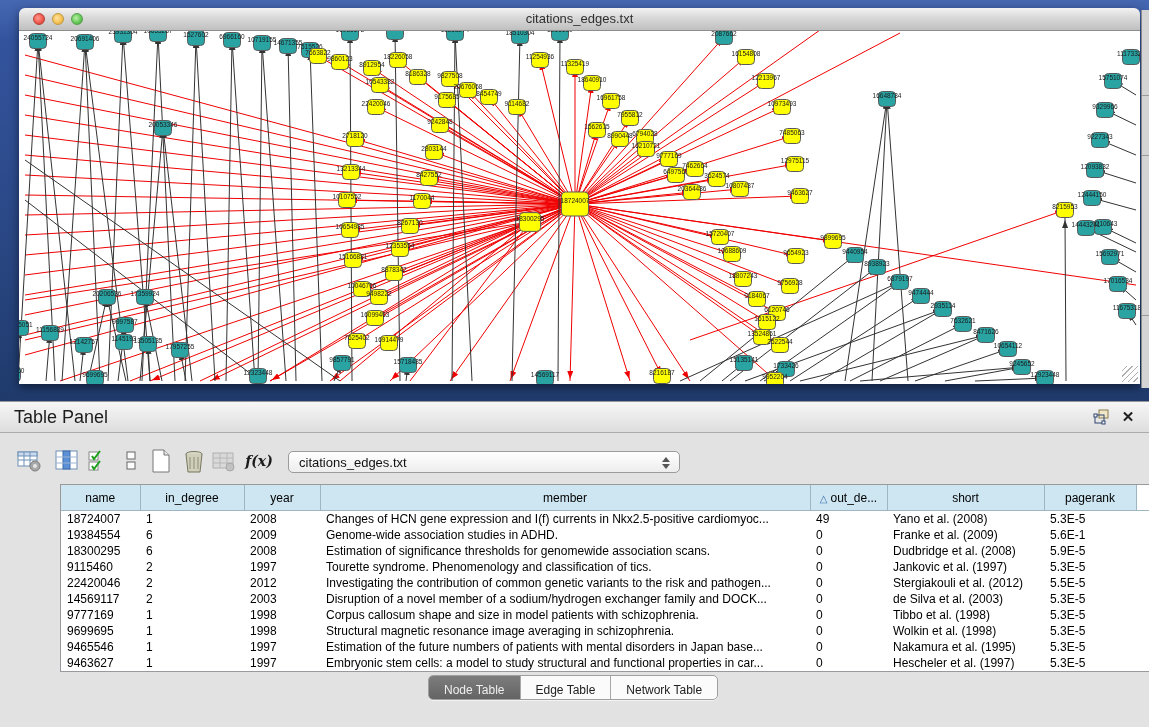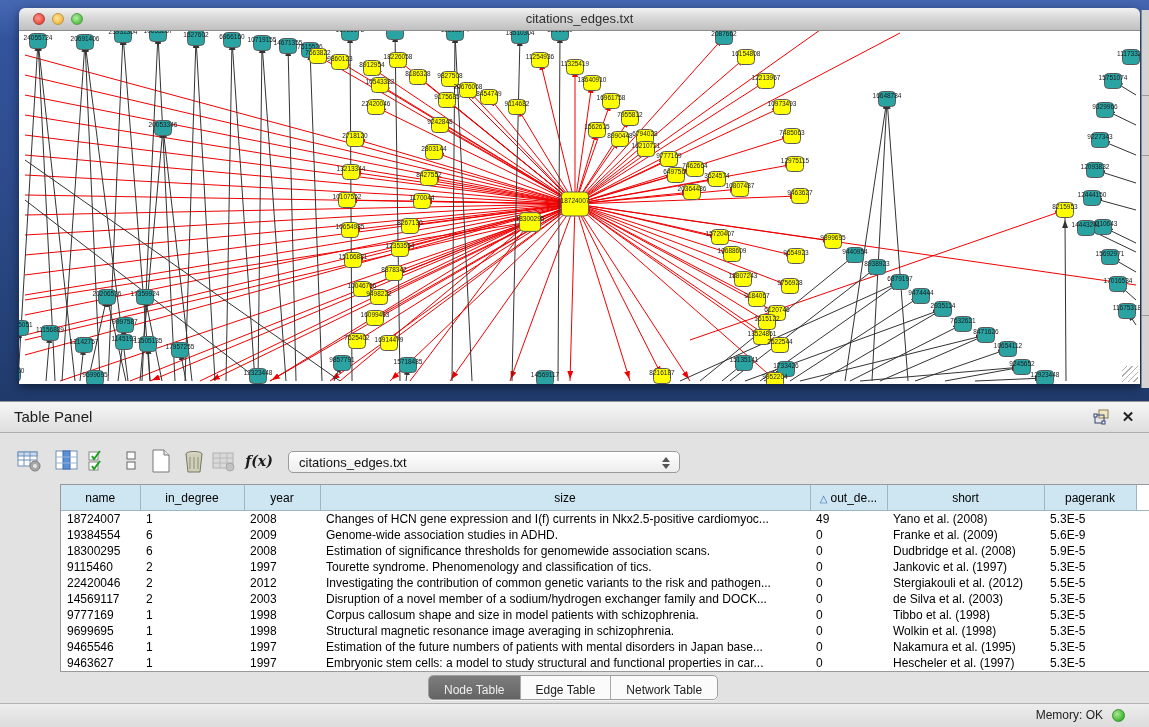--- a/index.html
+++ b/index.html
@@ -25,21 +25,21 @@
   .canvas{position:absolute;left:0;top:23px;right:0;bottom:0;background:#fff;overflow:hidden;}
   .canvas svg{position:absolute;left:-19px;top:-31px;}
   .resize-grip{position:absolute;right:2px;bottom:2px;width:16px;height:16px;
     background:repeating-linear-gradient(135deg,transparent 0 3px,#b0b0b0 3px 4px);}
 
   
   .table-panel{position:absolute;left:0;top:401px;width:1149px;height:326px;
     background:#e2e2e2;border-top:1px solid #96969a;box-sizing:border-box;}
   .panel-header{height:30px;background:linear-gradient(#f6f6f6,#dedede);
     border-bottom:1px solid #ababab;position:relative;}
-  .panel-title{position:absolute;left:14px;top:0;line-height:30px;font-size:15px;color:#1c1c1c;}
+  .panel-title{position:absolute;left:14px;top:0;line-height:30px;font-size:18px;color:#1c1c1c;}
   .ph-icon{position:absolute;top:7px;width:18px;height:16px;cursor:pointer;}
   .ph-float{right:38px;}
   .ph-close{right:12px;font-size:15px;font-weight:bold;color:#222;line-height:16px;text-align:center;}
 
   .toolbar-btn{position:absolute;top:46px;width:26px;height:26px;background:transparent;
     border:none;padding:0;cursor:pointer;}
   .fx{font-family:"DejaVu Serif",serif;font-style:italic;font-weight:bold;font-size:14px;color:#1b1b1b;}
   .combo{position:absolute;left:288px;top:49px;width:392px;height:22px;
     background:linear-gradient(#ffffff,#ededed);border:1px solid #9b9b9b;border-radius:5px;
     font-size:13px;line-height:22px;padding-left:10px;box-sizing:border-box;color:#111;cursor:pointer;}
@@ -612,21 +612,21 @@
             <col style="width:77px">
             <col style="width:157px">
           <col style="width:92px">
             <col style="width:30px">
         </colgroup>
         <thead>
           <tr>
             <th>name</th>
             <th>in_degree</th>
             <th>year</th>
-            <th>size</th>
+            <th>member</th>
             <th>
               <span class="sort-tri">△</span><span>out_de...</span>
             </th>
             <th>short</th>
             <th>pagerank</th>
             <th class="filler"></th>
           </tr>
         </thead>
         <tbody id="table-body">
             <tr>
@@ -639,21 +639,21 @@
               <td>5.3E-5</td>
               <td></td>
             </tr>
             <tr>
               <td>19384554</td>
               <td>6</td>
               <td>2009</td>
               <td>Genome-wide association studies in ADHD.</td>
               <td>0</td>
               <td>Franke et al. (2009)</td>
-              <td>5.6E-9</td>
+              <td>5.6E-1</td>
               <td></td>
             </tr>
             <tr>
               <td>18300295</td>
               <td>6</td>
               <td>2008</td>
               <td>Estimation of significance thresholds for genomewide association scans.</td>
               <td>0</td>
               <td>Dudbridge et al. (2008)</td>
               <td>5.9E-5</td>
@@ -735,18 +735,14 @@
         <div class="vthumb"></div>
       </div>
     </div>
 
     <div class="tabs" id="tabs">
         <span class="seg active">Node Table</span>
         <span class="seg">Edge Table</span>
         <span class="seg">Network Table</span>
       </div>
 
-    <div class="status-bar">
-      <span class="mem-label">Memory: OK</span>
-      <span class="mem-dot"></span>
-    </div>
   </div>
 </div>
 
 </body></html>

